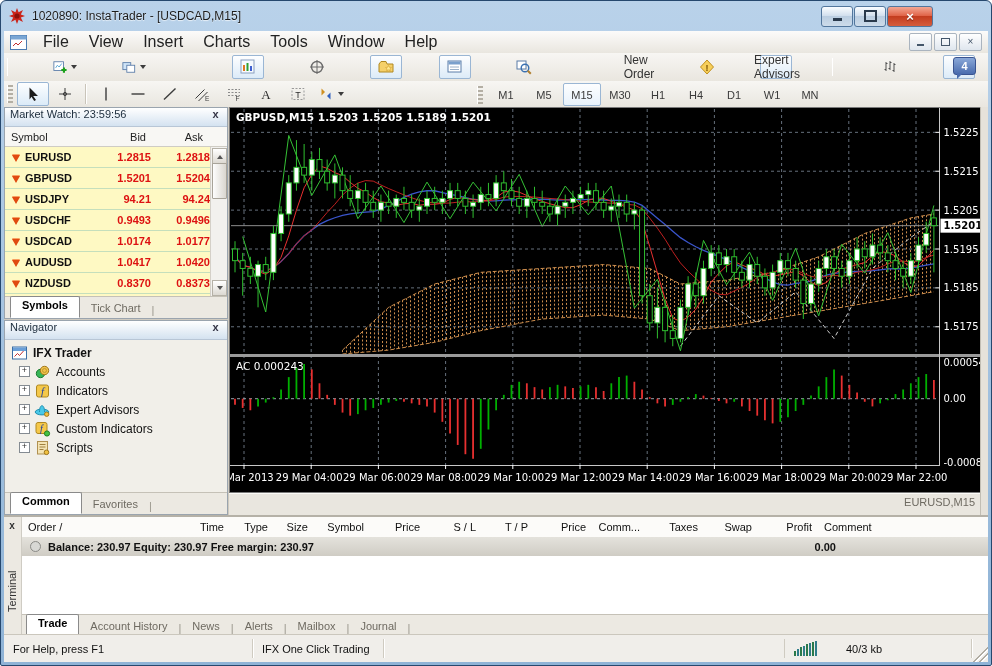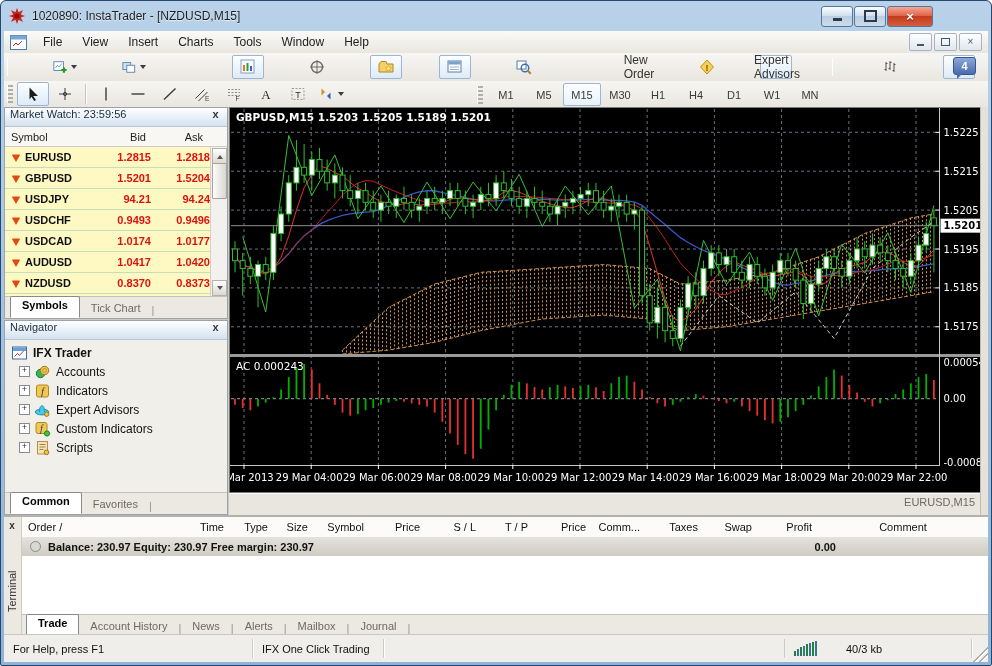--- a/index.html
+++ b/index.html
@@ -17,21 +17,21 @@
     display:flex;align-items:center;justify-content:center;}
   .wbtn.close{width:44px;background:linear-gradient(#f4a793,#e0654a 45%,#c23a1d 46%,#d55c3c);}
   .g-min{width:9px;height:3px;background:#2a3a4c;margin-top:7px;}
   .g-max{width:9px;height:8px;border:2px solid #2a3a4c;}
   .g-x{color:#fff;font-weight:bold;font-size:13px;line-height:13px;text-shadow:0 1px 1px #7a2010;}
   
   .appbody{position:absolute;left:3px;right:3px;top:30px;bottom:3px;background:#efece6;}
   .menubar{position:absolute;left:0;right:0;top:0;height:22px;
     background:linear-gradient(#fcfbfa,#e9e6df);border-bottom:1px solid #d2cec4;
     display:flex;align-items:center;padding:0 4px;}
-  .menu-item{padding:3px 10px;font-size:12px;color:#222;}
+  .menu-item{padding:3px 10px;font-size:16px;color:#222;}
   .mdi-ctrl{margin-left:auto;display:flex;align-items:center;gap:2px;padding-right:2px;}
   .mbtn{width:21px;height:16px;border:1px solid #aab4bf;border-radius:2px;background:linear-gradient(#fff,#dfe6ee);
     display:flex;align-items:center;justify-content:center;color:#44566a;font-size:10px;line-height:10px;}
   
   .tb{position:absolute;left:0;right:0;display:flex;align-items:center;
     background:linear-gradient(#f7f6f3,#e9e6df);}
   #tb1{top:22px;height:28px;border-bottom:1px solid #d8d4ca;gap:37px;}
   #tb2{top:50px;height:26px;border-bottom:1px solid #b9b4a9;}
   .grip{width:5px;height:18px;margin:0 4px 0 3px;
     background:repeating-linear-gradient(to bottom,#b4afa4 0 2px,transparent 2px 4px);
@@ -130,21 +130,21 @@
 </style>
 </head>
 <body>
 
 <div class="win">
   <div class="titlebar">
     <svg width="16" height="16" viewBox="0 0 16 16">
       <path d="M8 0l1.6 4.2L14 2l-2.2 4.4L16 8l-4.2 1.6L14 14l-4.4-2.2L8 16l-1.6-4.2L2 14l2.2-4.4L0 8l4.2-1.6L2 2l4.4 2.2z" fill="#cc2318"></path>
       <circle cx="8" cy="8" r="2.6" fill="#8c1008"></circle>
     </svg>
-    <span class="title">1020890: InstaTrader - [NZDUSD,M15]</span>
+    <span class="title">1020890: InstaTrader - [USDCAD,M15]</span>
     <div class="winbtns">
       <div class="wbtn">
           <span class="g-min"></span>
         </div>
       <div class="wbtn">
           <span class="g-max"></span>
         </div>
       <div class="wbtn close">
           <span class="g-x">×</span>
         </div>
@@ -1067,21 +1067,21 @@
           <span class="t-cell" style="width: 40px; text-align: right;">Size</span>
           <span class="t-cell" style="width: 56px; text-align: right;">Symbol</span>
           <span class="t-cell" style="width: 56px; text-align: right;">Price</span>
           <span class="t-cell" style="width: 56px; text-align: right;">S / L</span>
           <span class="t-cell" style="width: 52px; text-align: right;">T / P</span>
           <span class="t-cell" style="width: 58px; text-align: right;">Price</span>
           <span class="t-cell" style="width: 54px; text-align: right;">Comm...</span>
           <span class="t-cell" style="width: 58px; text-align: right;">Taxes</span>
           <span class="t-cell" style="width: 54px; text-align: right;">Swap</span>
           <span class="t-cell" style="width: 60px; text-align: right;">Profit</span>
-          <span class="t-cell" style="flex: 1 1 0%; text-align: center;">Comment</span>
+          <span class="t-cell" style="flex: 1 1 0%; text-align: left;">Comment</span>
         </div>
       <div class="t-balance">
         <span class="bal-ic"></span>
         <span>Balance: 230.97 Equity: 230.97 Free margin: 230.97</span>
         <span class="t-profit">0.00</span>
       </div>
       <div class="t-tabs" id="t-tabs">
           <div class="ptab active">Trade</div>
           <div class="ptab">Account History</div>
           <span class="pipe">|</span>

